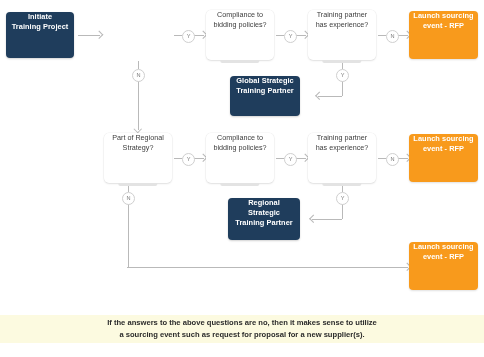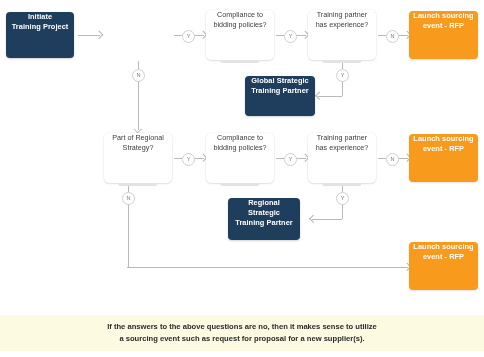--- a/index.html
+++ b/index.html
@@ -119,21 +119,21 @@
     text-align: center;
     z-index: 4;
   }
 
   
   #banner {
     position: absolute;
     left: 0;
     top: 315px;
     width: 484px;
-    height: 36px;
+    height: 28px;
     background: #fcfae0;
     display: flex;
     align-items: center;
     justify-content: center;
     z-index: 5;
   }
   #banner .cap {
     text-align: center;
     color: #2b2b2b;
     font-size: 7.6px;
@@ -185,21 +185,21 @@
     <span class="txt">Launch sourcing
 event - RFP</span>
   </div>
 
   <div class="line v" style="left:341.5px; top:61px; height:8px;"></div>
   <div class="badge" style="left:336px; top:69px;">Y</div>
   <div class="line v" style="left:341.5px; top:80px; height:16px;"></div>
   <div class="line h" style="left:318px; top:95.5px; width:24px;"></div>
   <div class="arrow left" style="left:317px; top:93.3px;"></div>
 
-  <div class="node node-navy" style="left:245px; top:76px; width:70px; height:40px;">
+  <div class="node node-navy" style="left:230px; top:76px; width:70px; height:40px;">
     <span class="txt">Global Strategic
 Training Partner</span>
   </div>
 
   <div class="line v" style="left:137.5px; top:61px; height:8px;"></div>
   <div class="badge" style="left:132px; top:69px;">N</div>
   <div class="line v" style="left:137.5px; top:80px; height:50px;"></div>
   <div class="arrow down" style="left:135.3px; top:126px;"></div>
 
   <div class="node node-card" style="left:104px; top:133px; width:68px; height:50px;">

